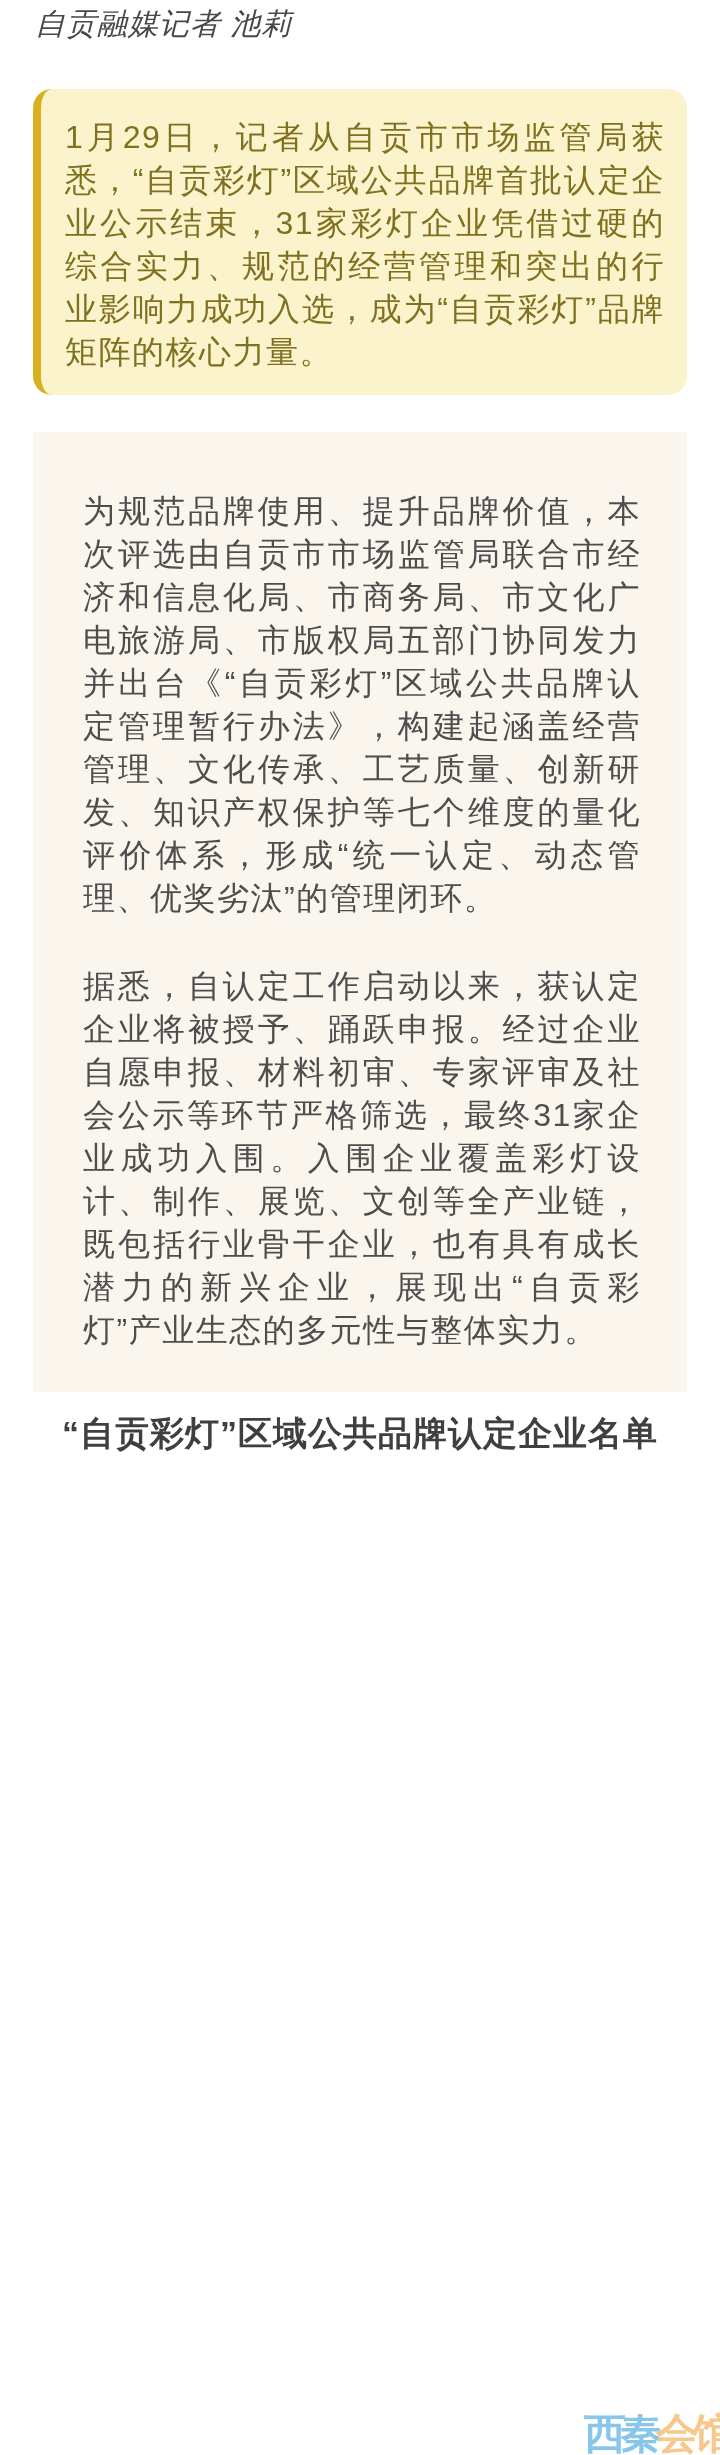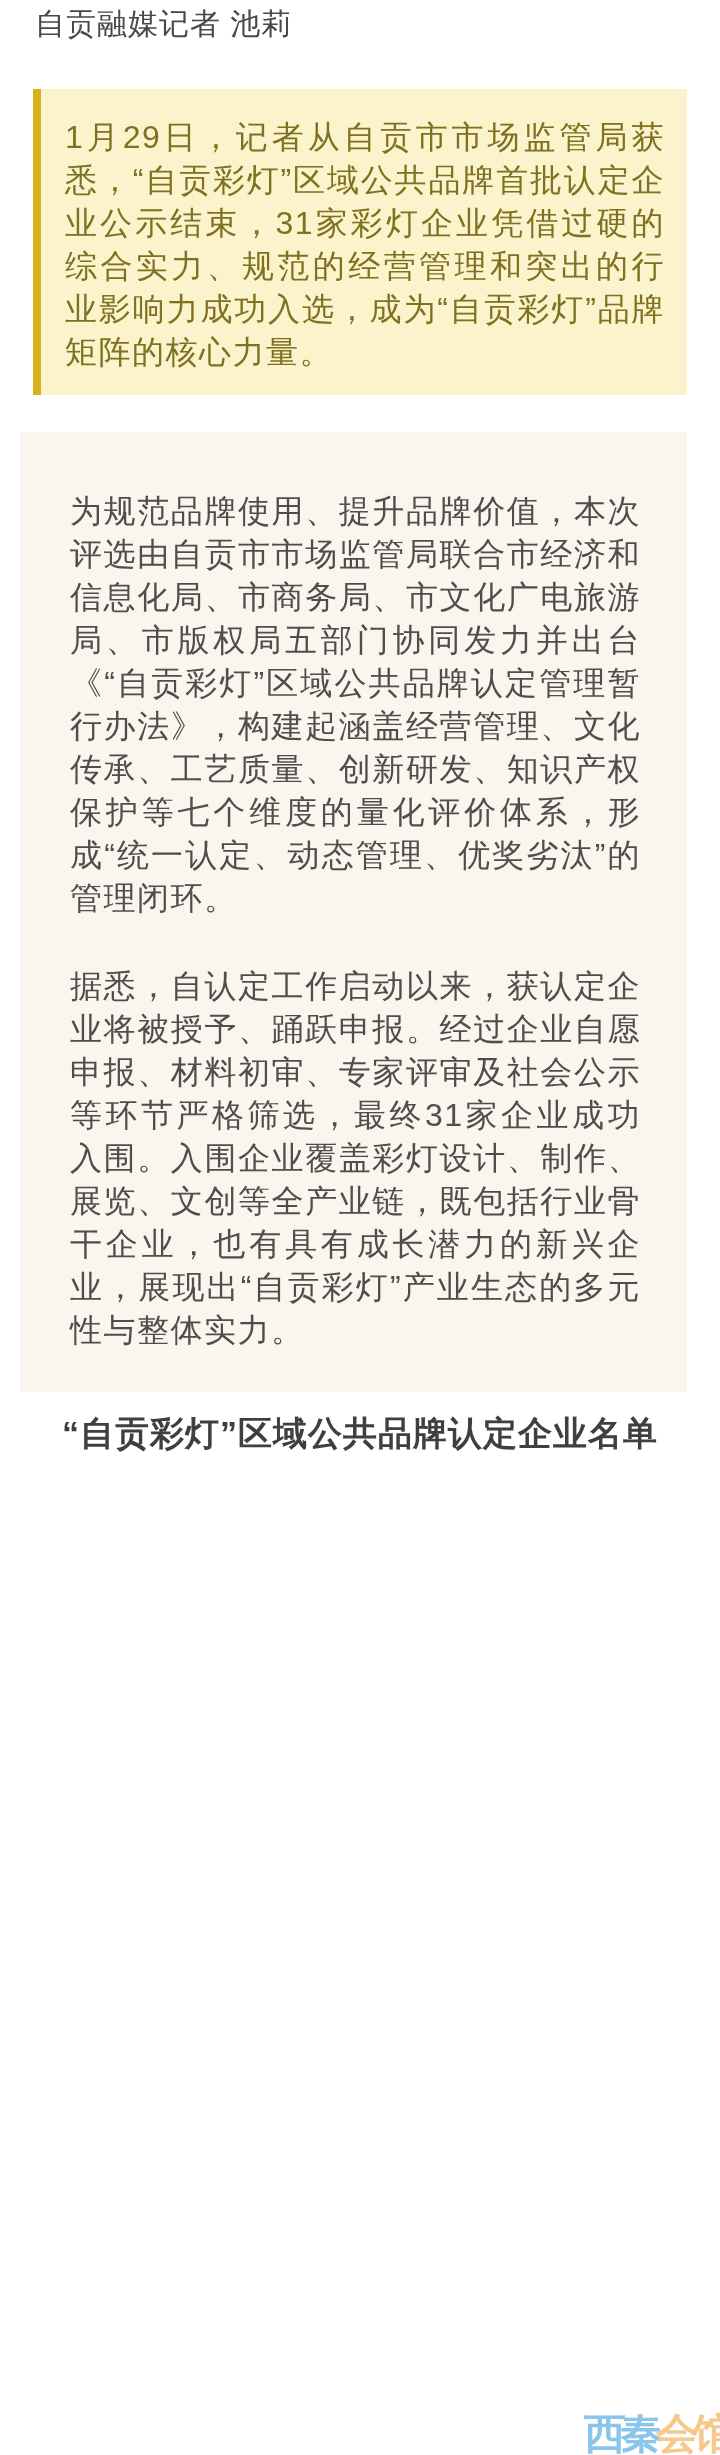--- a/index.html
+++ b/index.html
@@ -10,37 +10,39 @@
     position: relative;
     overflow: hidden;
     font-family: "Liberation Sans", "DejaVu Sans", sans-serif;
   }
   .byline {
     margin: 6px 0 0 35px;
     font-size: 30px;
     line-height: 36px;
     color: #484848;
     letter-spacing: 1px;
+    font-style: italic;
   }
   .quote-box {
     margin: 47px 33px 0 33px;
     background: #faf3cb;
     border-left: 8px solid #d8b020;
     box-sizing: border-box;
     padding: 27px 22px 21px 24px;
+    border-radius: 19px;
   }
   .quote-text {
     font-size: 32px;
     line-height: 43px;
     color: #7f7120;
     letter-spacing: 1.5px;
     text-align: justify;
   }
   .content-box {
-    margin: 37px 33px 0 20px;
+    margin: 37px 33px 0 33px;
     background: #faf6ee;
     box-sizing: border-box;
     padding: 58px 46px 40px 50px;
   }
   .content-box p {
     margin: 0 0 45px 0;
     font-size: 32px;
     line-height: 43px;
     color: #4e4e4e;
     letter-spacing: 1.5px;

